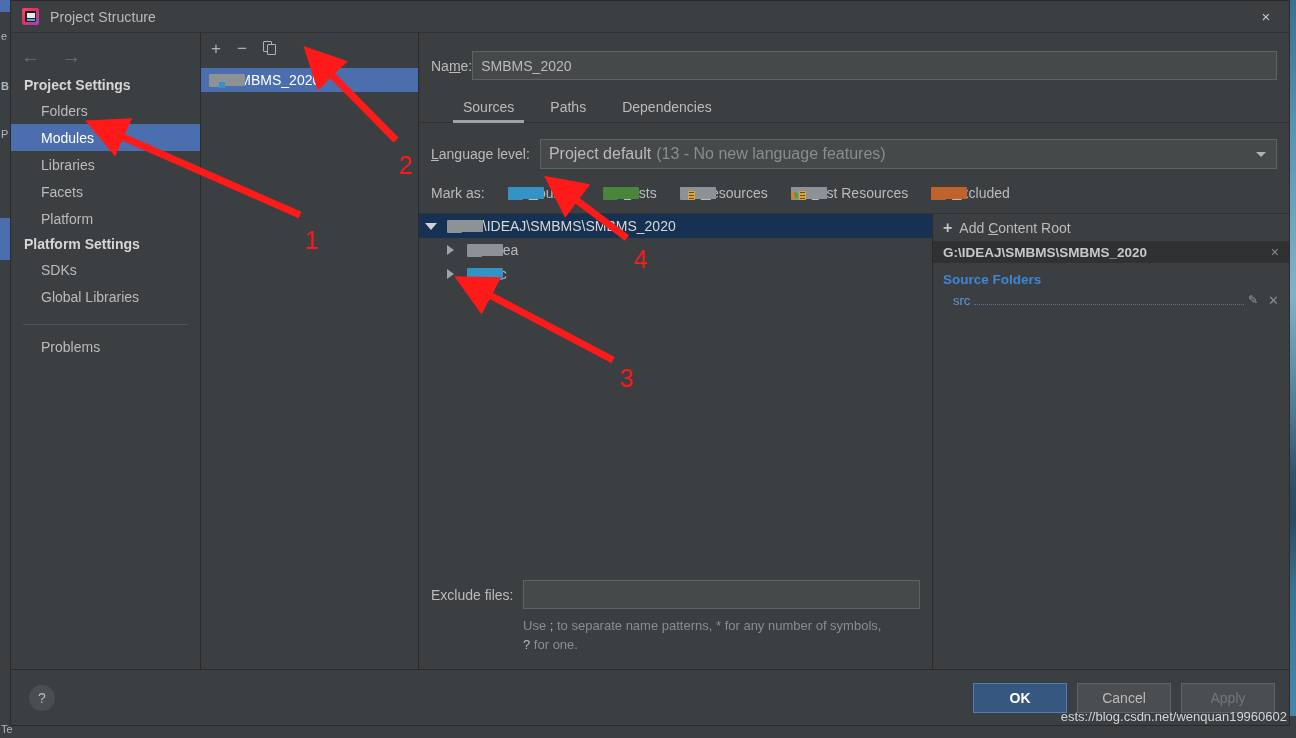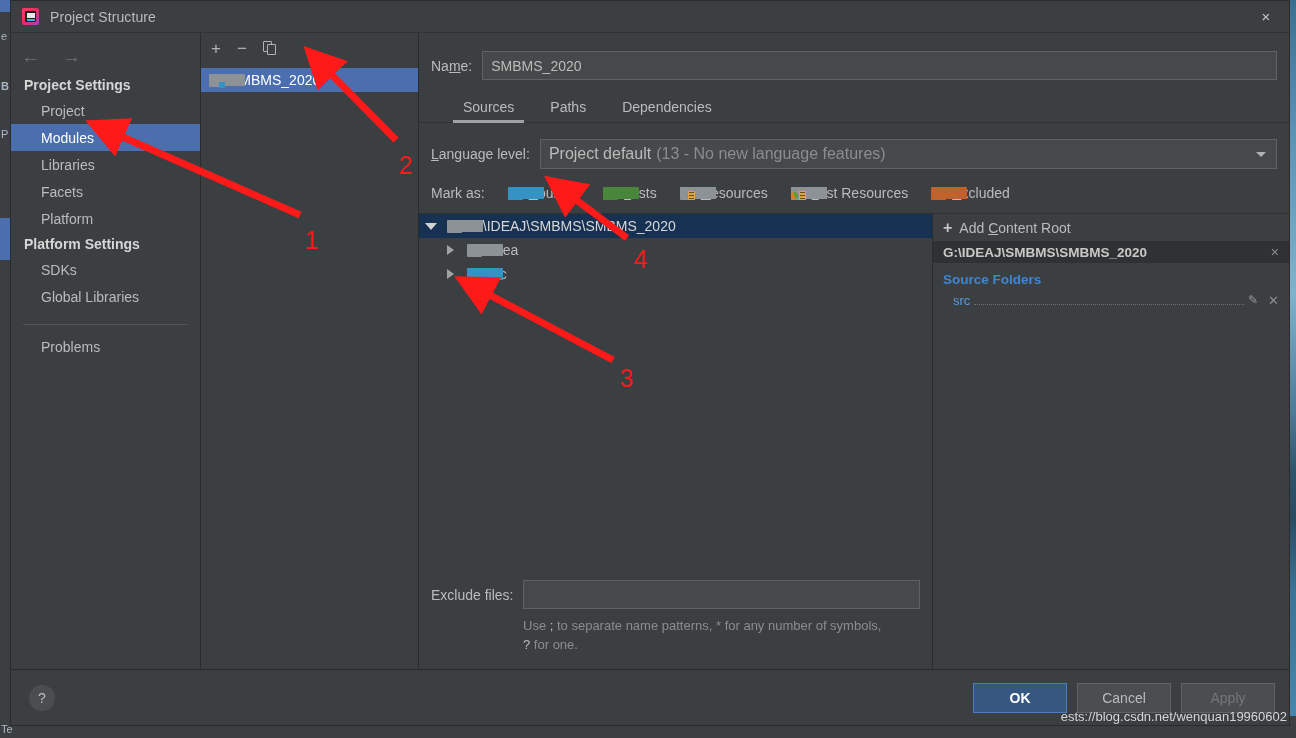--- a/index.html
+++ b/index.html
@@ -152,21 +152,21 @@
     background:#3592c4; }
 
   
   .detail {
     flex: 1 1 auto; display: flex; flex-direction: column;
     background: #3c3f41; min-width: 0;
   }
   .name-row {
     display: flex; align-items: center;
     padding: 18px 12px 0 12px;
-    gap: 10px;
+    gap: 0;
   }
   .lbl { font-size: 14px; color: #bbbbbb; white-space: nowrap; }
   .lbl u { text-decoration: underline; }
   .textfield {
     flex: 1 1 auto; height: 29px;
     background: #45494a; border: 1px solid #5e6264;
     color: #bbbbbb; font-size: 14px;
     display: flex; align-items: center; padding: 0 8px;
   }
   .tabs-row {
@@ -369,21 +369,21 @@
 
   <div class="dlg-body">
 
     <div class="sidebar">
       <div class="nav-arrows">
         <div class="nav-arrow">←</div>
         <div class="nav-arrow">→</div>
       </div>
 
       <div class="side-group">Project Settings</div>
-      <div class="side-item">Project</div>
+      <div class="side-item">Folders</div>
       <div class="side-item selected">Modules</div>
       <div class="side-item">Libraries</div>
       <div class="side-item">Facets</div>
       <div class="side-item">Platform</div>
 
       <div class="side-group">Platform Settings</div>
       <div class="side-item">SDKs</div>
       <div class="side-item">Global Libraries</div>
 
       <div class="side-sep"></div>

